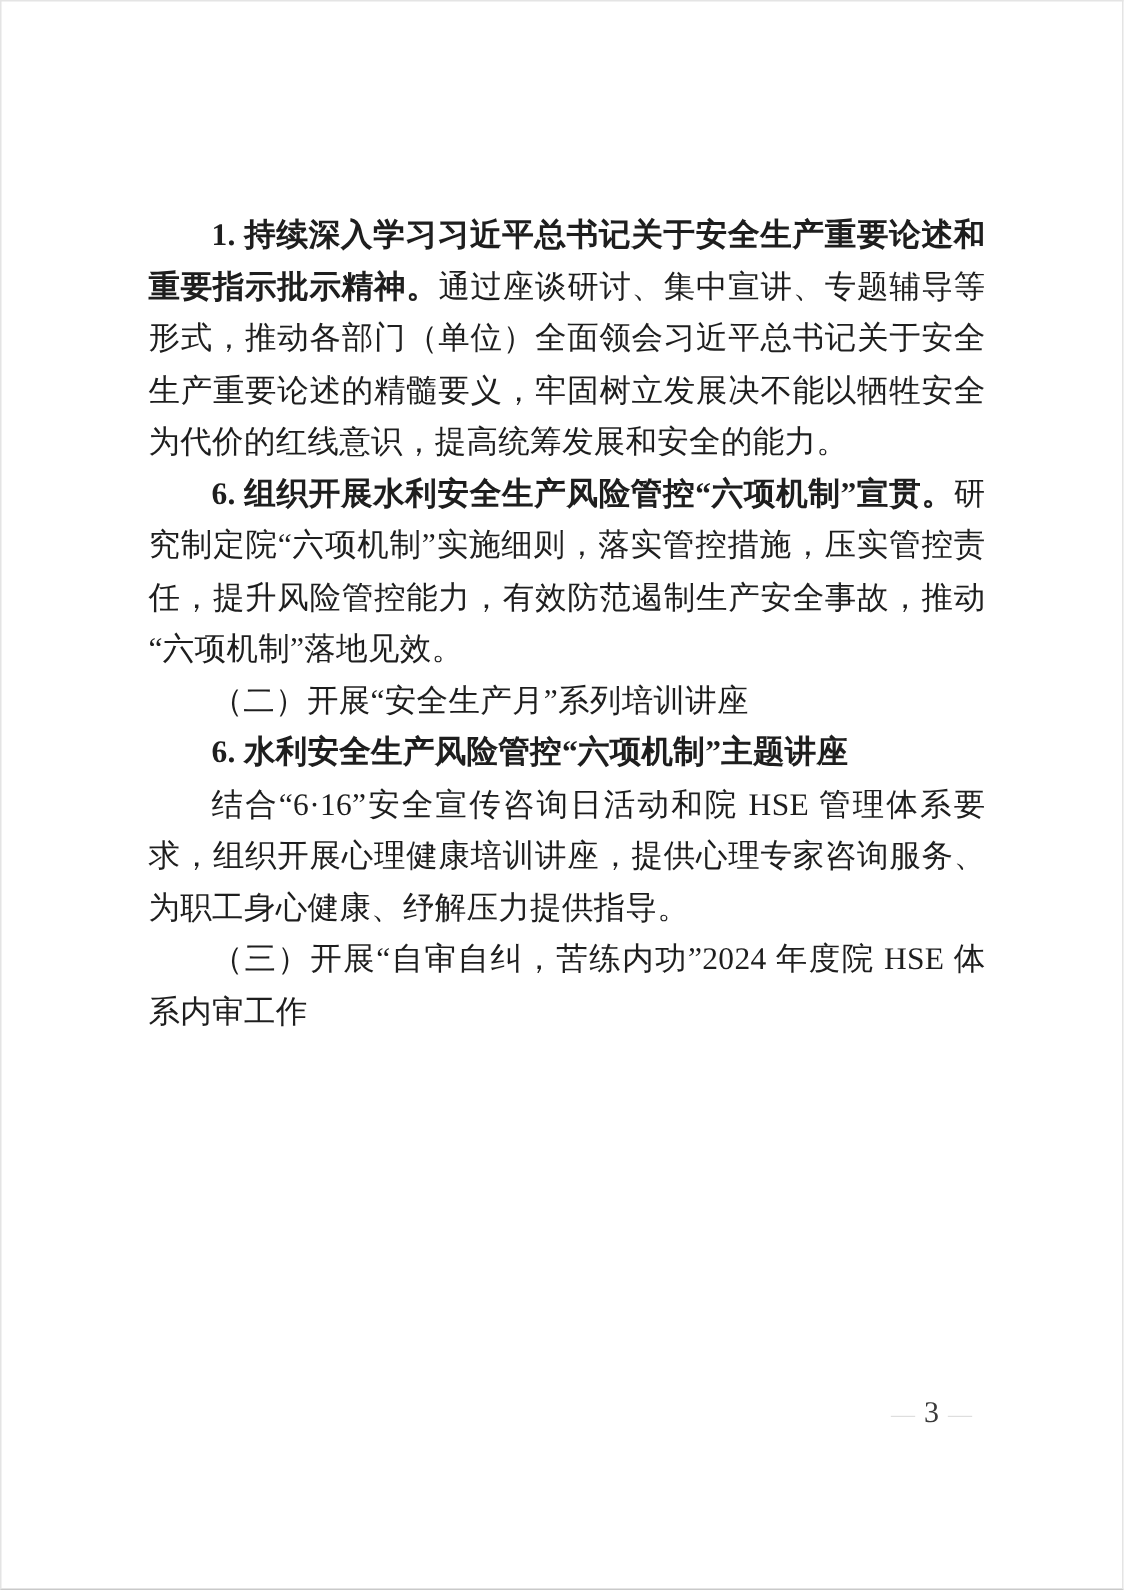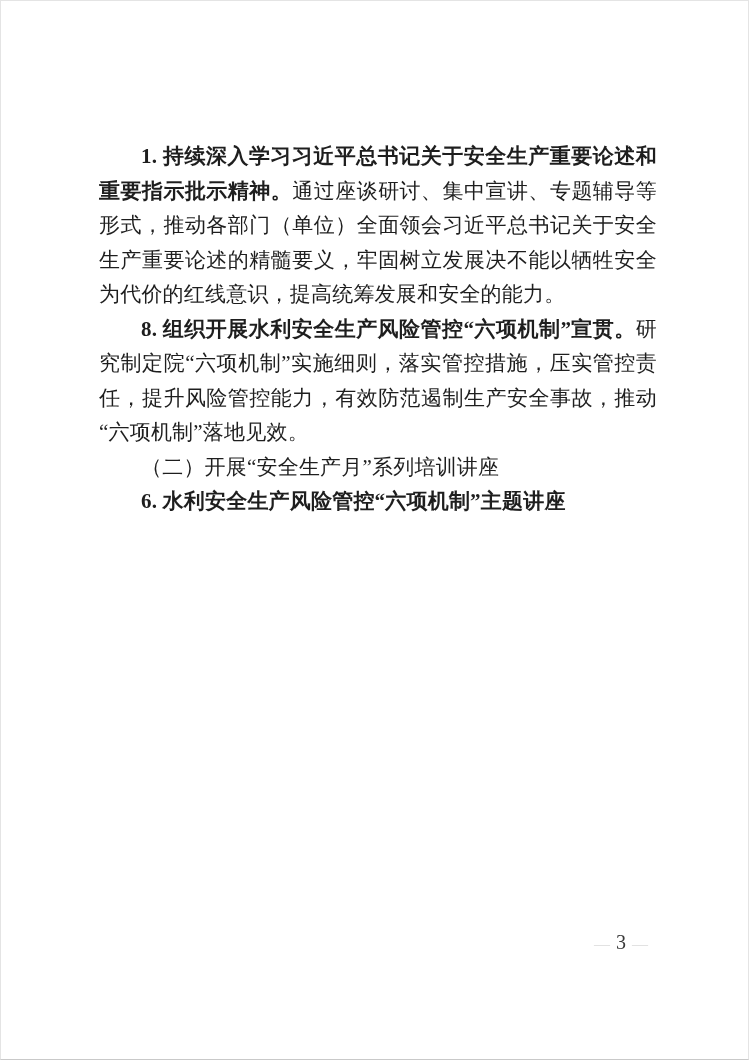--- a/index.html
+++ b/index.html
@@ -53,20 +53,22 @@
     color: #dedede;
     font-size: 16px;
     padding: 0 6px;
   }
 </style>
 </head>
 <body>
 
 <div class="doc-body">
   <p><span class="b">1. 持续深入学习习近平总书记关于安全生产重要论述和重要指示批示精神。</span><span>通过座谈研讨、集中宣讲、专题辅导等形式，推动各部门（单位）全面领会习近平总书记关于安全生产重要论述的精髓要义，牢固树立发展决不能以牺牲安全为代价的红线意识，提高统筹发展和安全的能力。</span></p>
-  <p><span class="b">8. 组织开展水利安全生产风险管控“六项机制”宣贯。</span><span>研究制定院“六项机制”实施细则，落实管控措施，压实管控责任，提升风险管控能力，有效防范遏制生产安全事故，推动“六项机制”落地见效。</span></p>
+  <p><span class="b">6. 组织开展水利安全生产风险管控“六项机制”宣贯。</span><span>研究制定院“六项机制”实施细则，落实管控措施，压实管控责任，提升风险管控能力，有效防范遏制生产安全事故，推动“六项机制”落地见效。</span></p>
   <p><span>（二）开展“安全生产月”系列培训讲座</span></p>
   <p><span class="b">6. 水利安全生产风险管控“六项机制”主题讲座</span></p>
+  <p><span>结合“6·16”安全宣传咨询日活动和院 HSE 管理体系要求，组织开展心理健康培训讲座，提供心理专家咨询服务、为职工身心健康、纾解压力提供指导。</span></p>
+  <p><span>（三）开展“自审自纠，苦练内功”2024 年度院 HSE 体系内审工作</span></p>
 </div>
 
 <div class="footer">
   <span class="dash">—</span><span>3</span><span class="dash">—</span>
 </div>
 
 </body></html>

